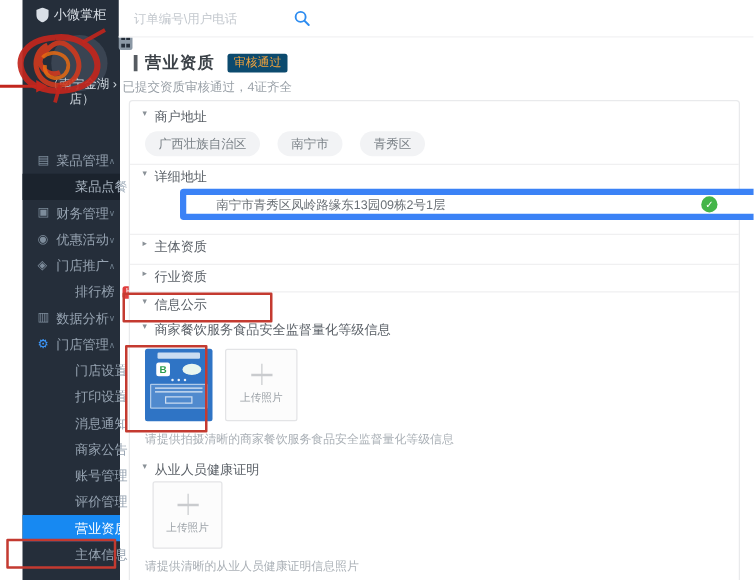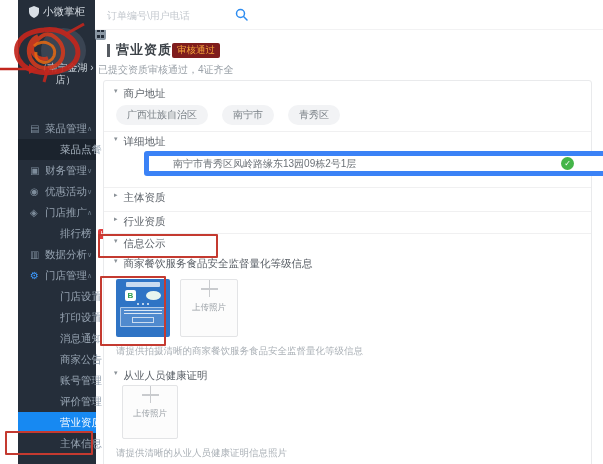--- a/index.html
+++ b/index.html
@@ -41,21 +41,21 @@
             border-bottom:1px solid #f2f2f3; }
   #search-input { position:absolute; left:12px; top:6px; width:125px; height:18px; border:none;
                   outline:none; font-size:10px; color:#666; background:transparent; }
   #search-input::placeholder { color:#c3c8ce; }
   .search-ic { position:absolute; left:140px; top:8px; cursor:pointer; }
 
   
   .title-row { position:absolute; left:107px; top:41px; display:flex; align-items:center; }
   .title-bar { width:3px; height:13px; background:#565b61; margin-right:6px; }
   .page-title { font-size:13px; font-weight:600; color:#3c4248; letter-spacing:1px; }
-  .status-badge { font-size:9.5px; color:#f5a43b; background:#7f1d1d;
+  .status-badge { margin-left:10px; font-size:9.5px; color:#f5a43b; background:#0c4a6e;
                   padding:1px 5px; border-radius:2px; }
   .status-line { position:absolute; left:98px; top:63px; font-size:10px; color:#9aa1a8; }
 
   #panel { position:absolute; left:103px; top:80px; width:489px; height:400px; background:#fff;
            border:1px solid #e9eaec; border-radius:3px; }
   .sec-row { position:absolute; left:0; right:0; height:18px; display:flex; align-items:flex-start;
              padding:0 10px; font-size:10.5px; color:#595f66; cursor:pointer; }
   .sec-caret { font-size:7px; color:#8a9197; margin-right:6px; }
   .hr { position:absolute; left:0; right:0; border-top:1px solid #f0f0f1; }
 
@@ -79,21 +79,21 @@
   .cert-dots { display:flex; justify-content:center; gap:3px; margin-bottom:2px; }
   .cert-dots i { width:2px; height:2px; background:rgba(255,255,255,.9); border-radius:50%; }
   .cert-box { height:20px; border:1px solid rgba(255,255,255,.55); background:rgba(255,255,255,.16);
               border-radius:1px; padding:2px 3px; }
   .cert-box i { display:block; height:1px; background:rgba(255,255,255,.8); margin-bottom:2px; }
   .cert-box i:last-child { width:60%; margin:3px auto 0; height:6px;
                            border:1px solid rgba(255,255,255,.7); background:none; }
 
   .upload-box { position:absolute; width:58px; height:58px; border:1px solid #e3e4e6;
                 background:#fcfcfc; border-radius:2px; display:flex; flex-direction:column;
-                align-items:center; justify-content:flex-start; cursor:pointer;font-family:Liberation Mono, monospace; }
+                align-items:center; justify-content:center; cursor:pointer;font-family:Liberation Mono, monospace; }
   .plus { position:relative; width:17px; height:17px; }
   .plus:before, .plus:after { content:""; position:absolute; background:#c9cbce; }
   .plus:before { left:8px; top:0; width:1.5px; height:17px; }
   .plus:after { left:0; top:8px; width:17px; height:1.5px; }
   .upload-label { margin-top:5px; font-size:8.5px; color:#9aa0a6; }
   .hint { position:absolute; left:12px; font-size:9.5px; color:#aab0b6; white-space:nowrap; }
 
   
   .ann { position:absolute; z-index:50; pointer-events:none; }
   .ann-box { border:2px solid #c43a30; border-radius:1px; }

